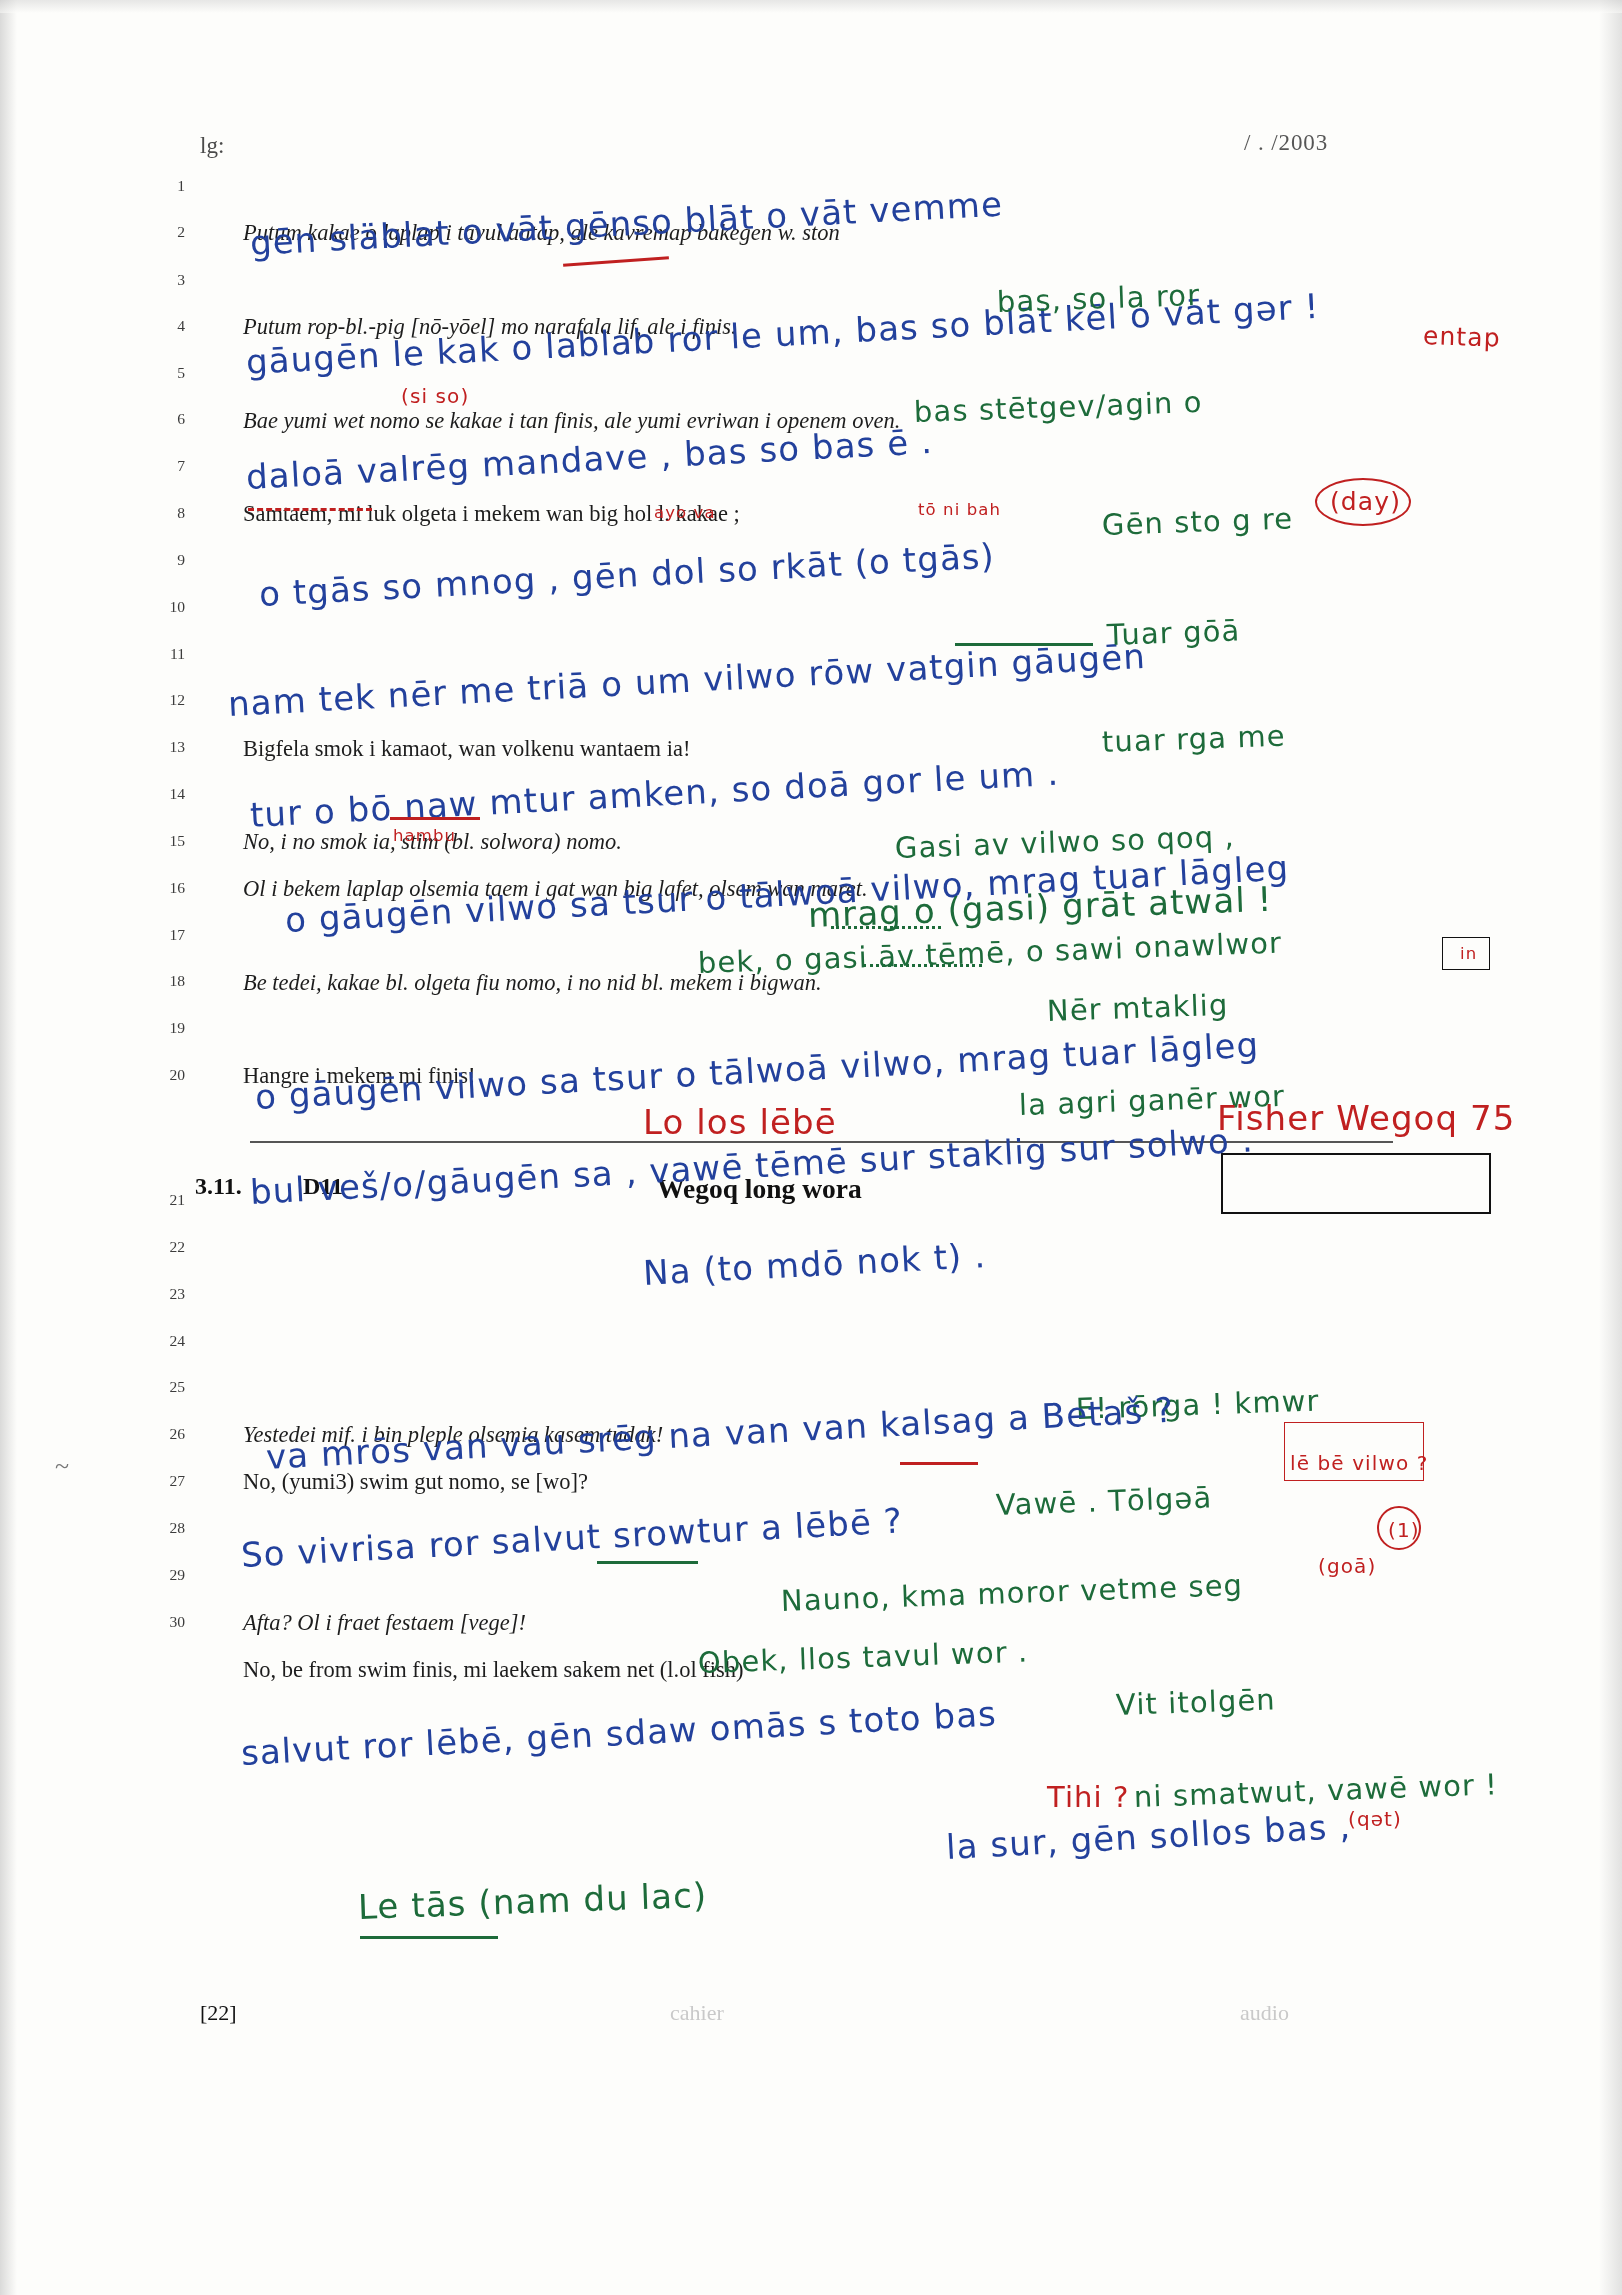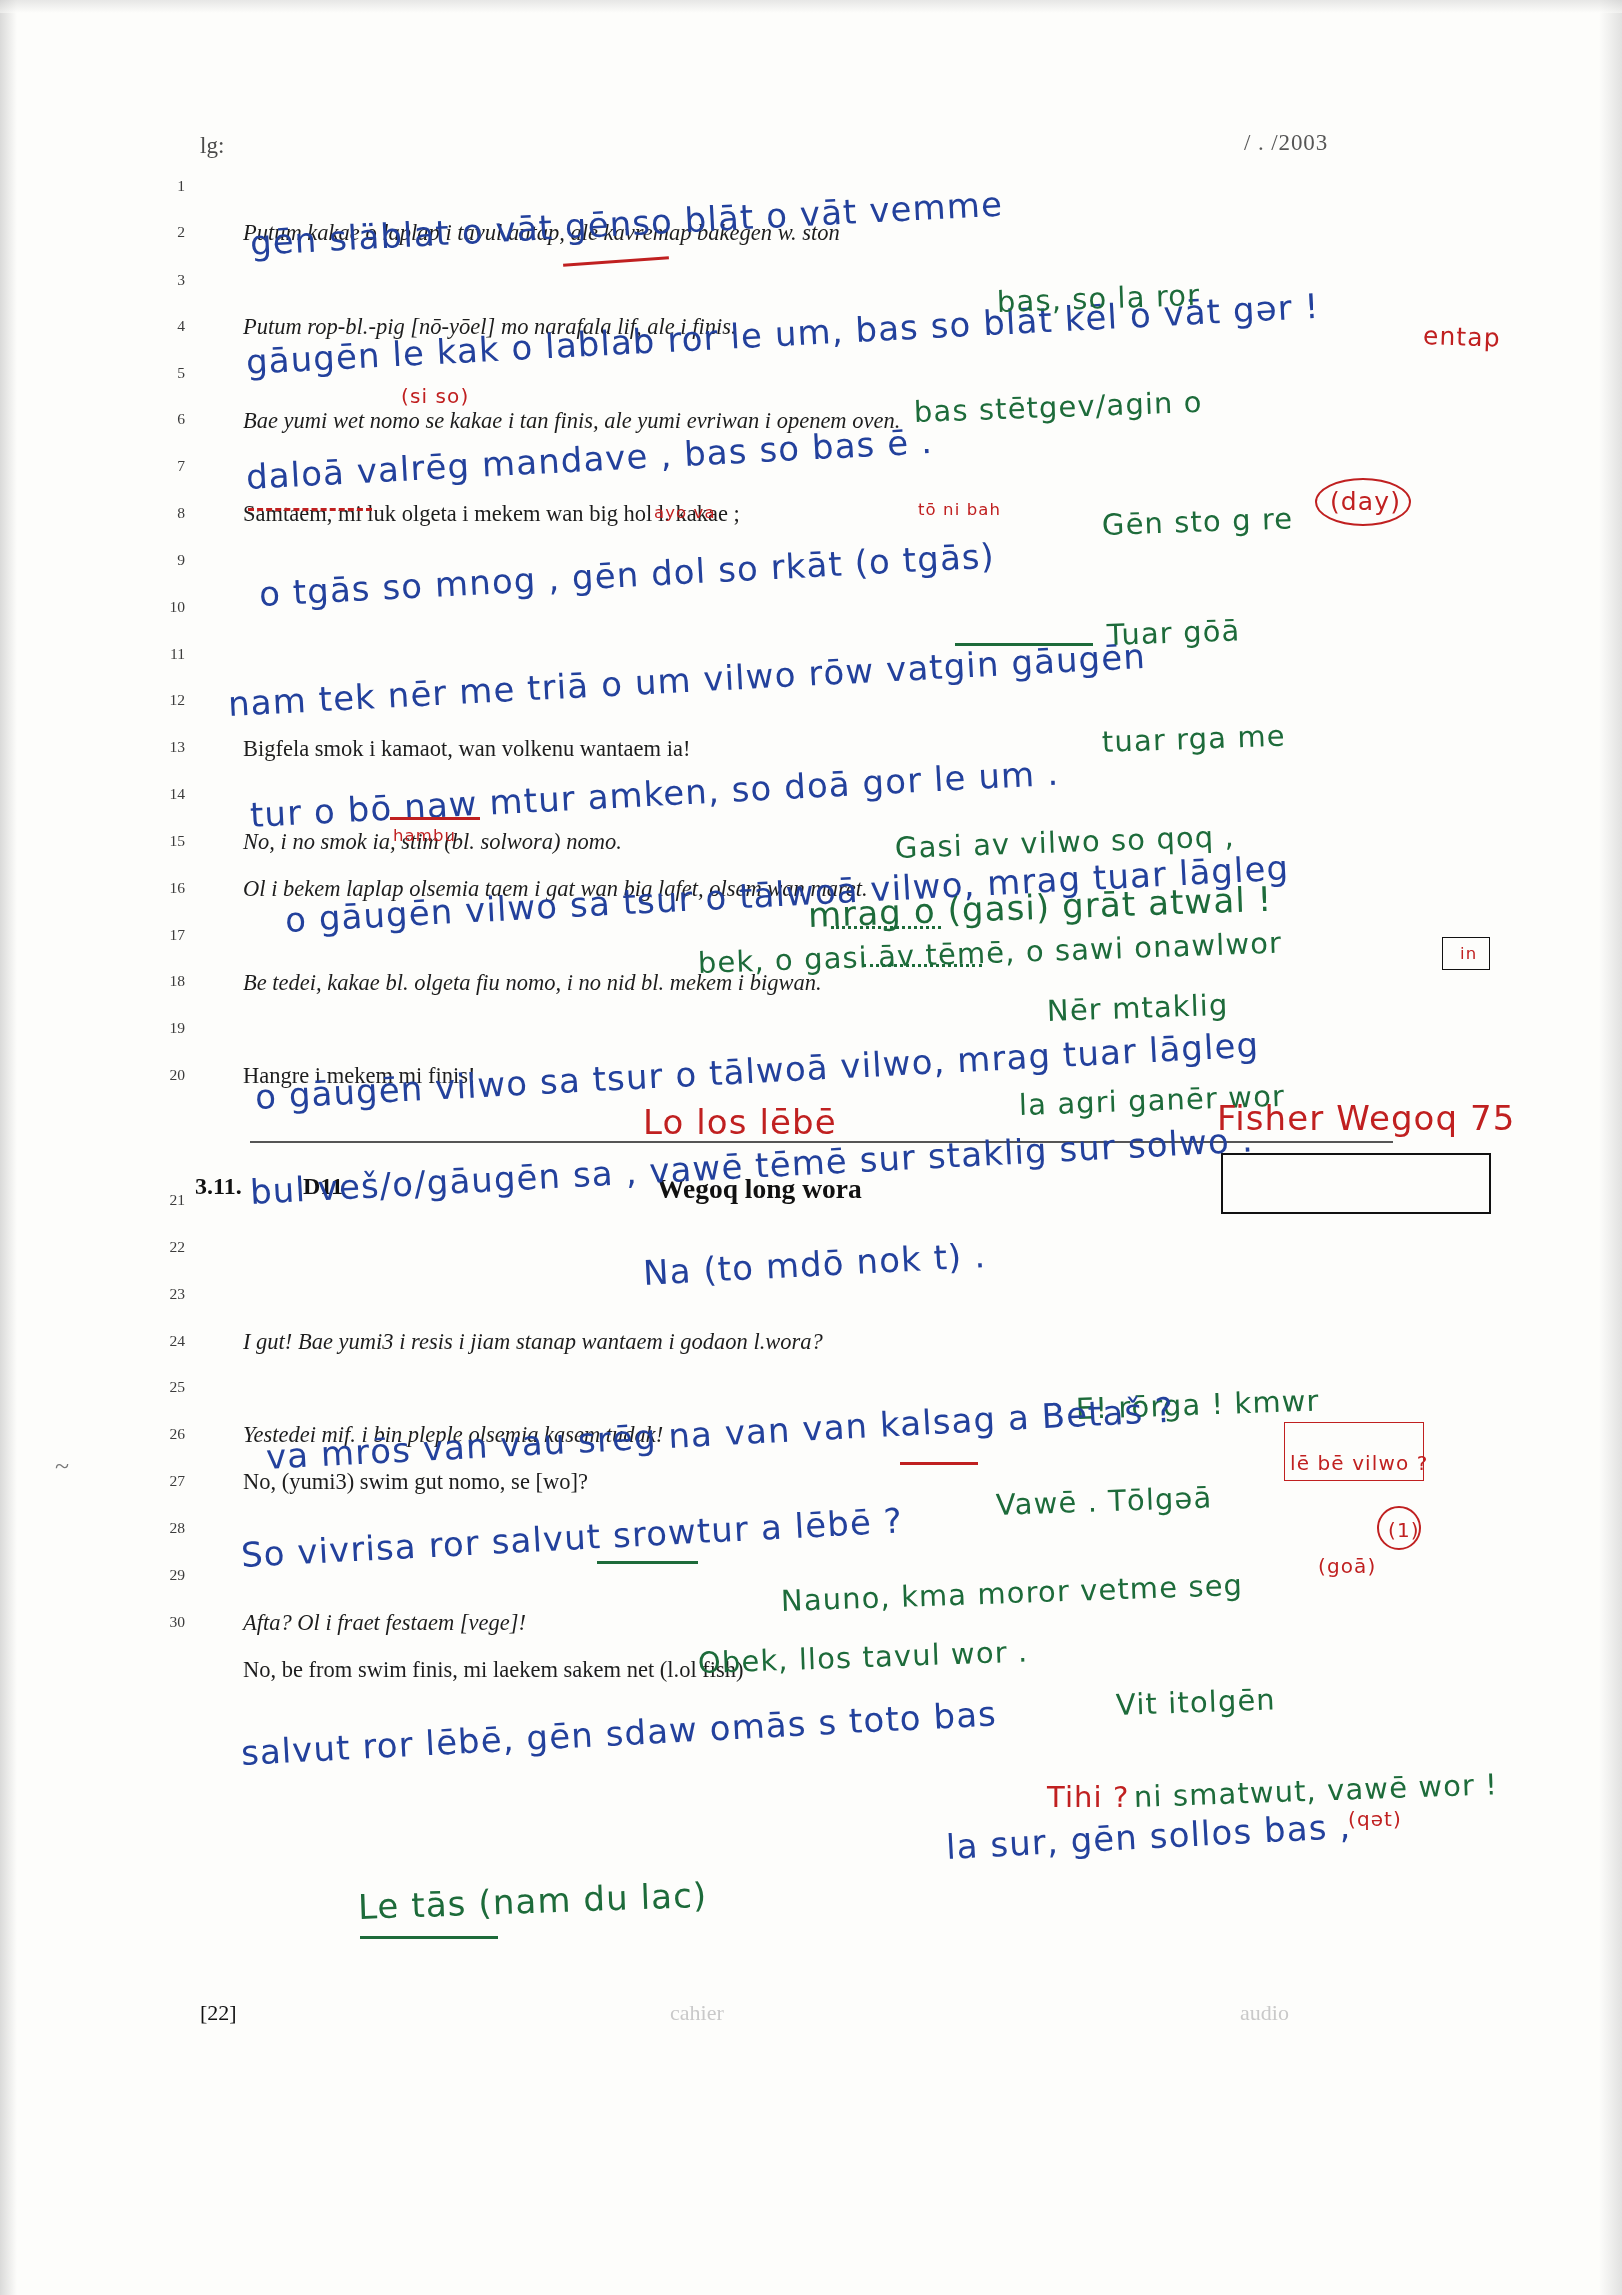--- a/index.html
+++ b/index.html
@@ -229,21 +229,20 @@
   <div class="typed ital" style="left:243px; top:220px">Putum kakae o laplap i tavul antap, ale kavremap bakegen w. ston</div>
   <div class="typed ital" style="left:243px; top:314px">Putum rop-bl.-pig [nō-yōel] mo narafala lif, ale i finis.</div>
   <div class="typed ital" style="left:243px; top:408px">Bae yumi wet nomo se kakae i tan finis, ale yumi evriwan i openem oven.</div>
   <div class="typed" style="left:243px; top:501px">Samtaem, mi luk olgeta i mekem wan big hol l. kakae ;</div>
   <div class="typed" style="left:243px; top:736px">Bigfela smok i kamaot, wan volkenu wantaem ia!</div>
   <div class="typed ital" style="left:243px; top:829px">No, i no smok ia, stim (bl. solwora) nomo.</div>
   <div class="typed ital" style="left:243px; top:876px">Ol i bekem laplap olsemia taem i gat wan big lafet, olsem wan maret.</div>
   <div class="typed ital" style="left:243px; top:970px">Be tedei, kakae bl. olgeta fiu nomo, i no nid bl. mekem i bigwan.</div>
   <div class="typed" style="left:243px; top:1063px">Hangre i mekem mi finis!</div>
 
-  <div class="typed ital" style="left:243px; top:1329px">I gut! Bae yumi3 i resis i jiam stanap wantaem i godaon l.wora?</div>
   <div class="typed ital" style="left:243px; top:1422px">Yestedei mif. i bin pleple olsemia kasem tudak!</div>
   <div class="typed" style="left:243px; top:1469px">No, (yumi3) swim gut nomo, se [wo]?</div>
   <div class="typed ital" style="left:243px; top:1610px">Afta? Ol i fraet festaem [vege]!</div>
   <div class="typed" style="left:243px; top:1657px">No, be from swim finis, mi laekem sakem net (l.ol fish)</div>
 
   <div class="hrule" style="left:250px; top:1141px; width:1143px;"></div>
   <div class="sec-num" style="left:195px; top:1173px">3.11.</div>
   <div class="sec-num" style="left:303px; top:1173px">D11</div>
   <div class="sec-title" style="left:657px; top:1173px">Wegoq long wora</div>
   <div class="box" style="left:1221px; top:1153px; width:266px; height:57px;"></div>

